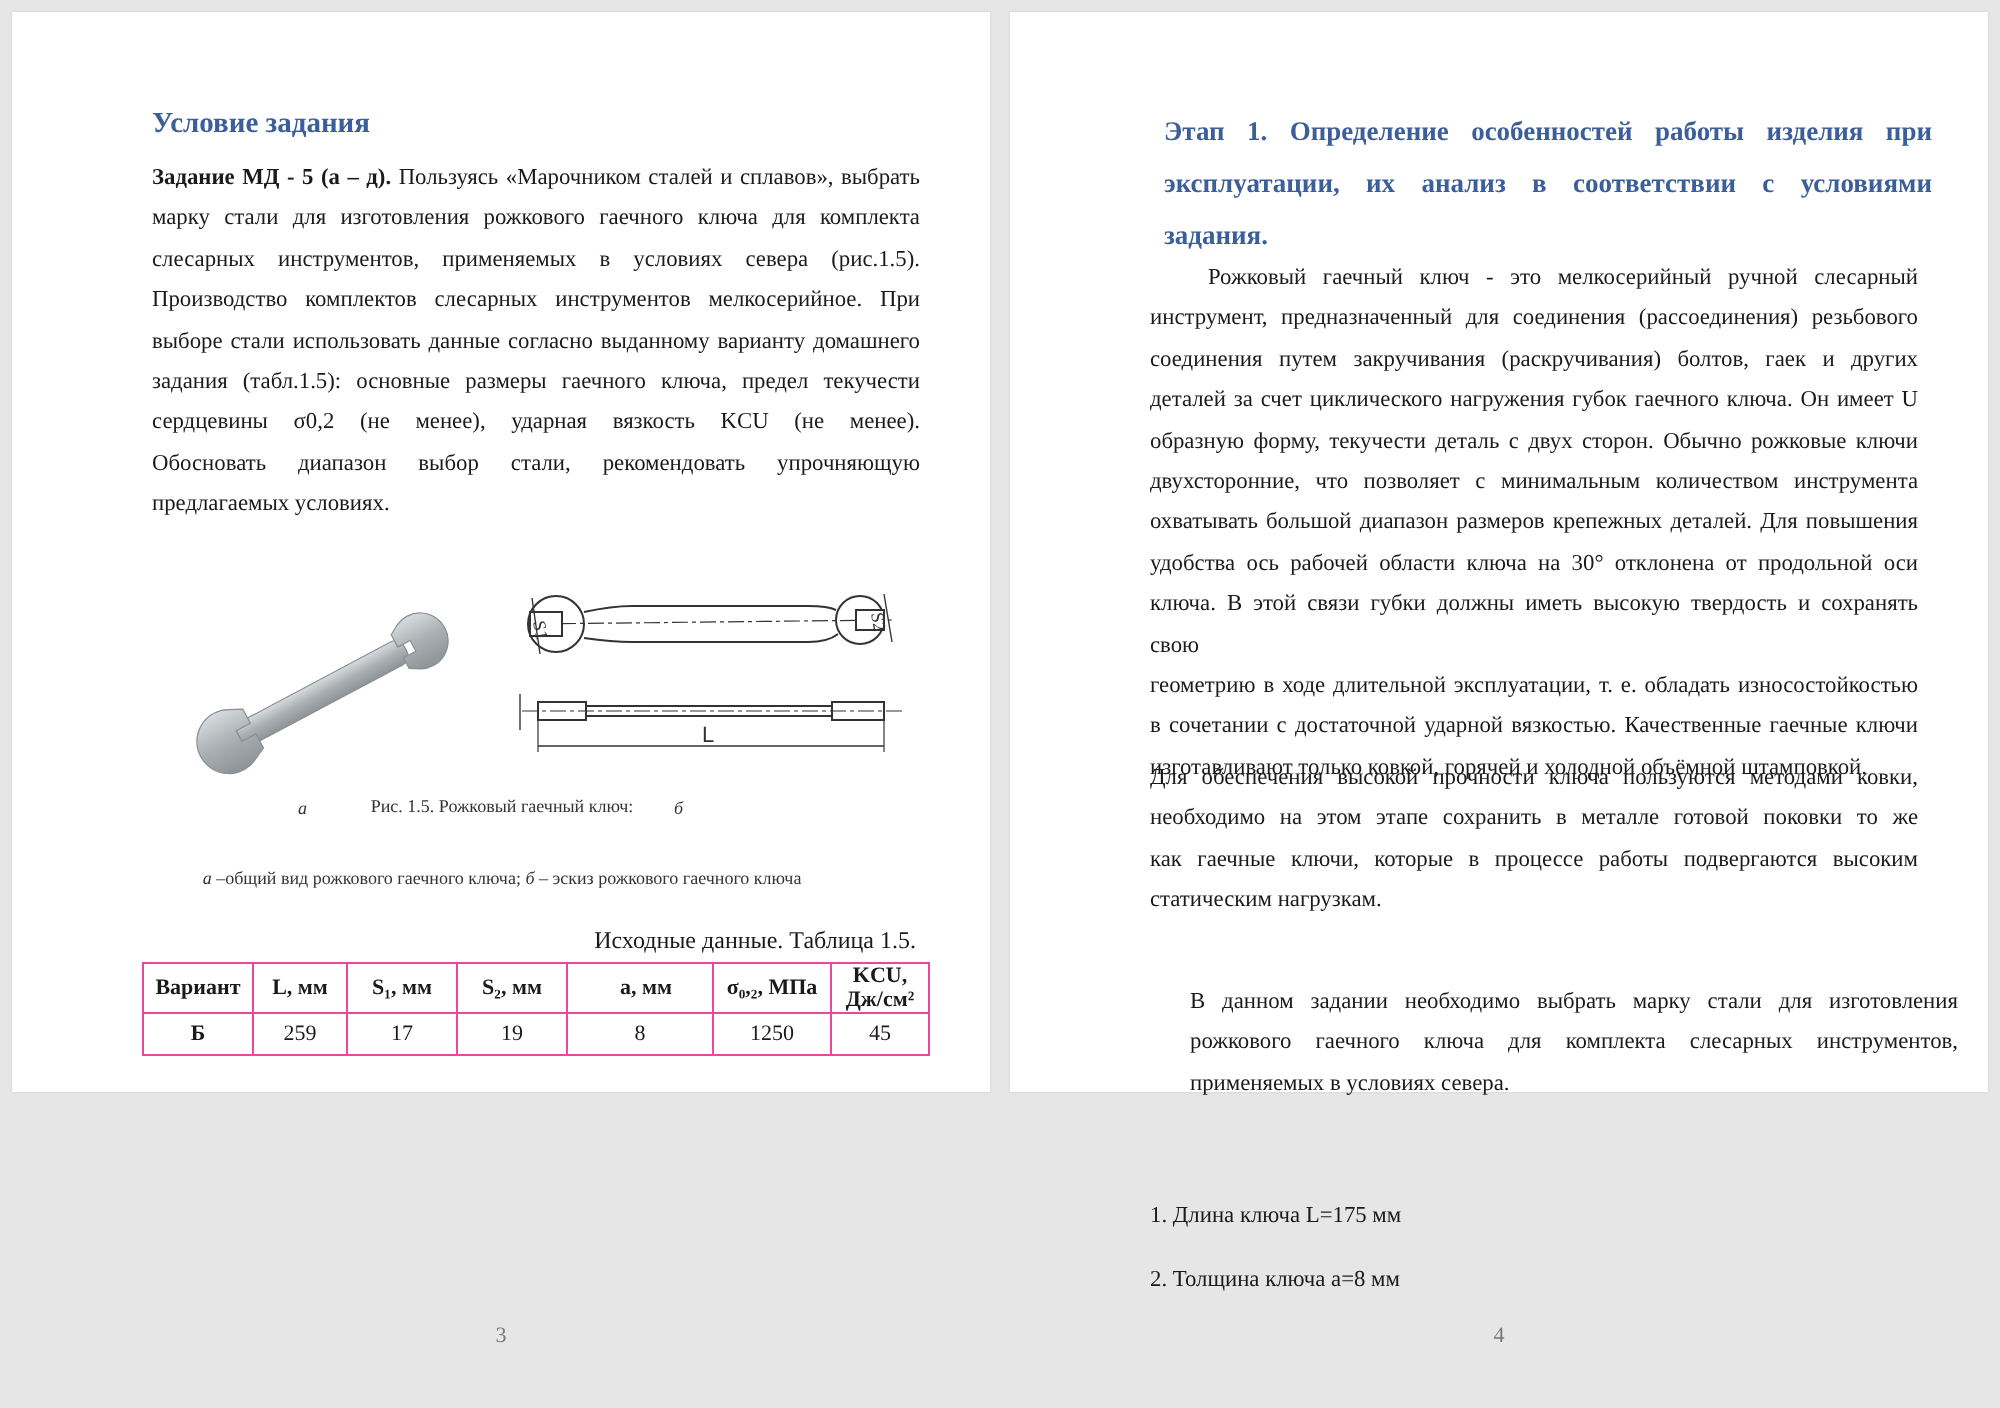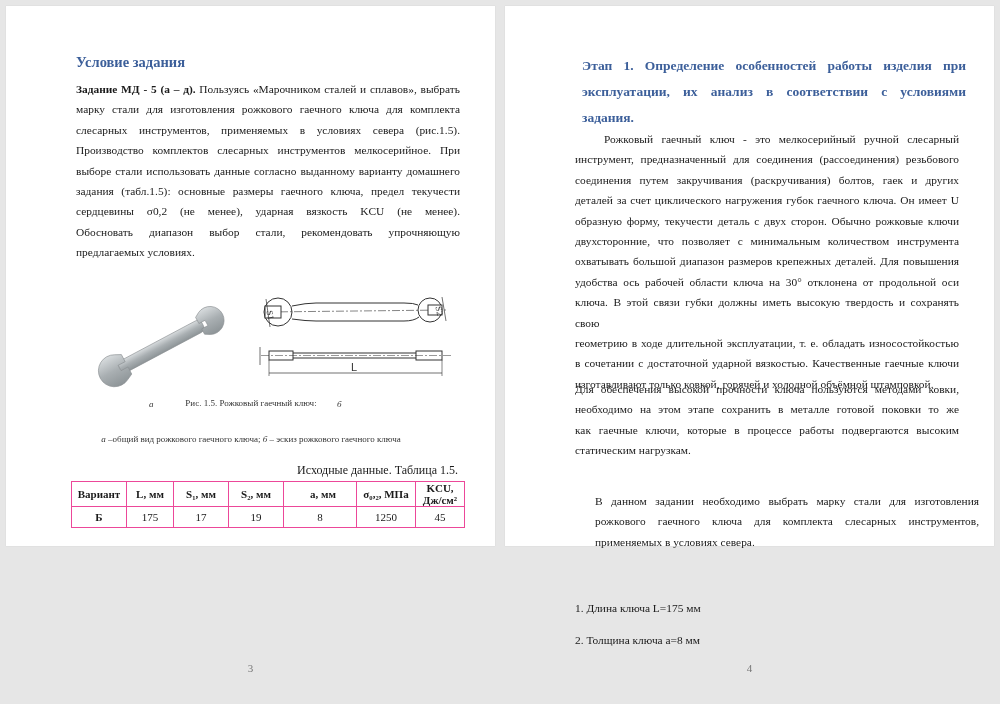--- a/index.html
+++ b/index.html
@@ -100,21 +100,21 @@
       <td style="width:54px">Вариант</td>
       <td style="width:46px">L, мм</td>
       <td style="width:54px">S₁, мм</td>
       <td style="width:54px">S₂, мм</td>
       <td style="width:52px;text-align:right;padding-right:20px">а, мм</td>
       <td style="width:58px">σ₀,₂, МПа</td>
       <td>KCU, Дж/см²</td>
     </tr>
     <tr>
       <td style="font-weight:bold">Б</td>
-      <td>175</td>
+      <td>259</td>
       <td>17</td>
       <td>19</td>
       <td>8</td>
       <td>1250</td>
       <td>45</td>
     </tr>
   </tbody>
     </table>
 
   <div class="pagenum" style="top:656px;">3</div>

